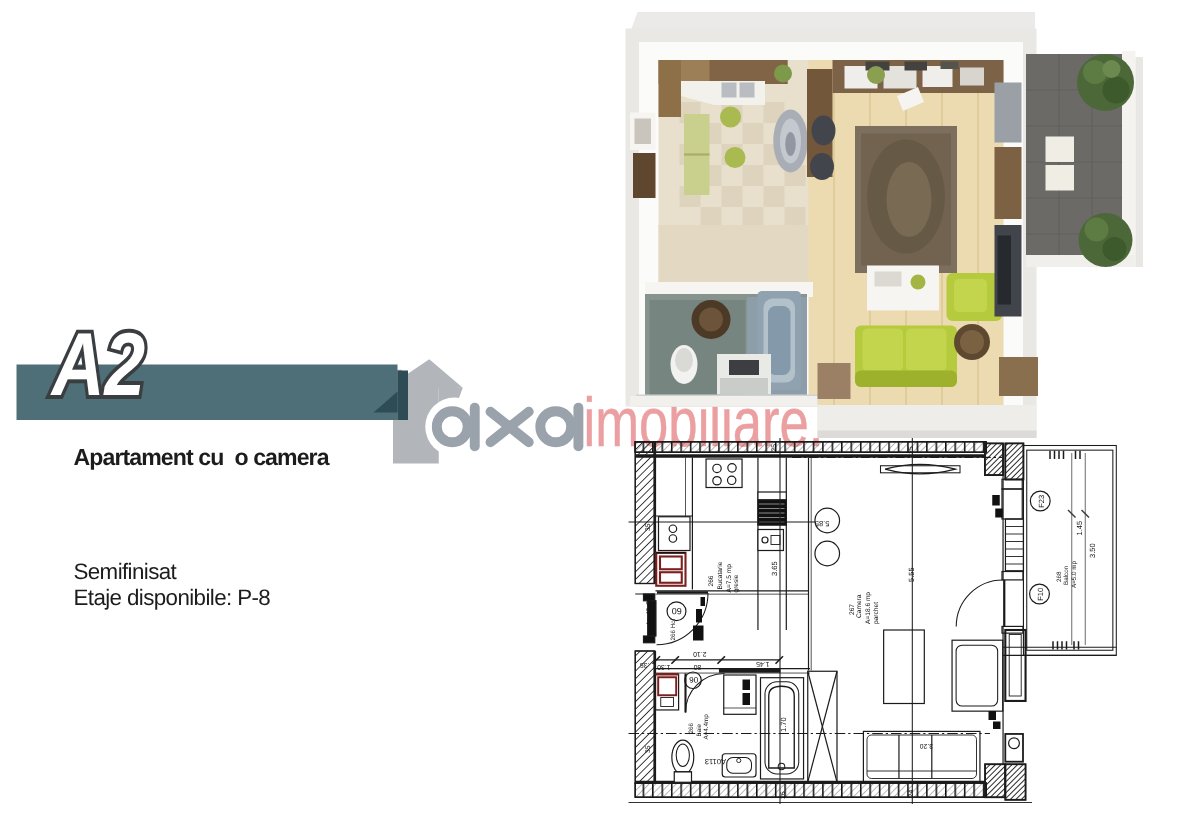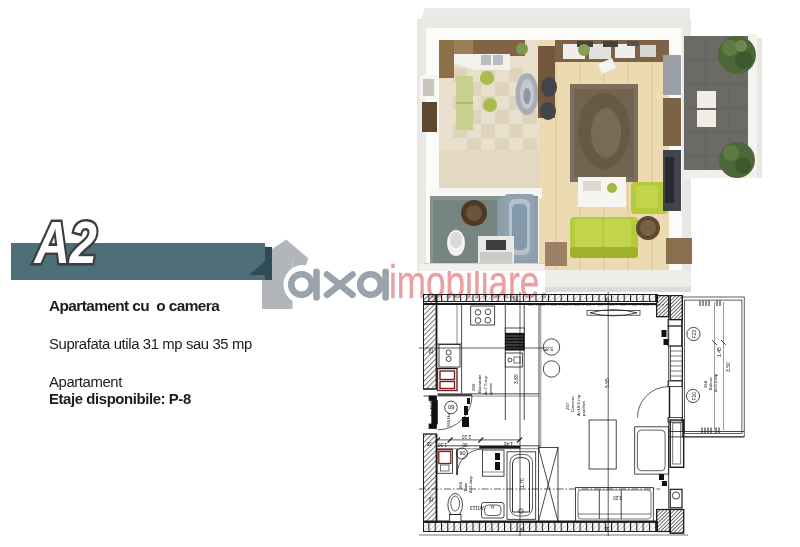--- a/index.html
+++ b/index.html
@@ -43,23 +43,22 @@
 </svg>
 
 <svg class="abs" style="left:0px;top:200px;" width="140" height="90" viewBox="0 0 140 90">
   <g transform="translate(34.5,63) scale(0.82,1)">
   <text x="0" y="0" font-family="Liberation Sans, sans-serif" font-style="italic" font-weight="bold" font-size="59.5" fill="#ffffff" stroke="#3a3e41" stroke-width="5.2" paint-order="stroke">A2</text>
   </g>
 </svg>
 
 <div id="txt" style="top:297px;font-size:15.4px;font-weight:bold;letter-spacing:-0.6px;">Apartament cu&nbsp; o camera</div>
 
-<div id="txt" style="top:335.5px;font-size:14.9px;letter-spacing:-0.4px;">Suprafata utila 31 mp sau 35 mp</div>
-<div id="txt" style="top:374px;font-size:14.9px;letter-spacing:-0.4px;">Apartament</div>
-<div id="txt" style="top:391.1px;font-size:14.9px;letter-spacing:-0.4px;font-weight:bold;">Etaje disponibile: P-8</div>
+<div id="txt" style="top:374px;font-size:14.9px;letter-spacing:-0.4px;">Semifinisat</div>
+<div id="txt" style="top:391.1px;font-size:14.9px;letter-spacing:-0.4px;">Etaje disponibile: P-8</div>
 
 <svg id="iso" class="abs" style="left:400px;top:0px;" width="370" height="298" viewBox="400 0 370 298">
 
   <path d="M425 8 L690 8 L690 30 L540 30 L540 24 L490 24 L490 30 L417 30 Z" fill="#eceae8"></path>
 
   <path d="M417 19 H691 V292 H545 V271 H417 Z" fill="#eae8e5"></path>
 
   <path d="M426 28 H682 V284 H552 V264 H426 Z" fill="#fbfbfa"></path>
 
   <g>

